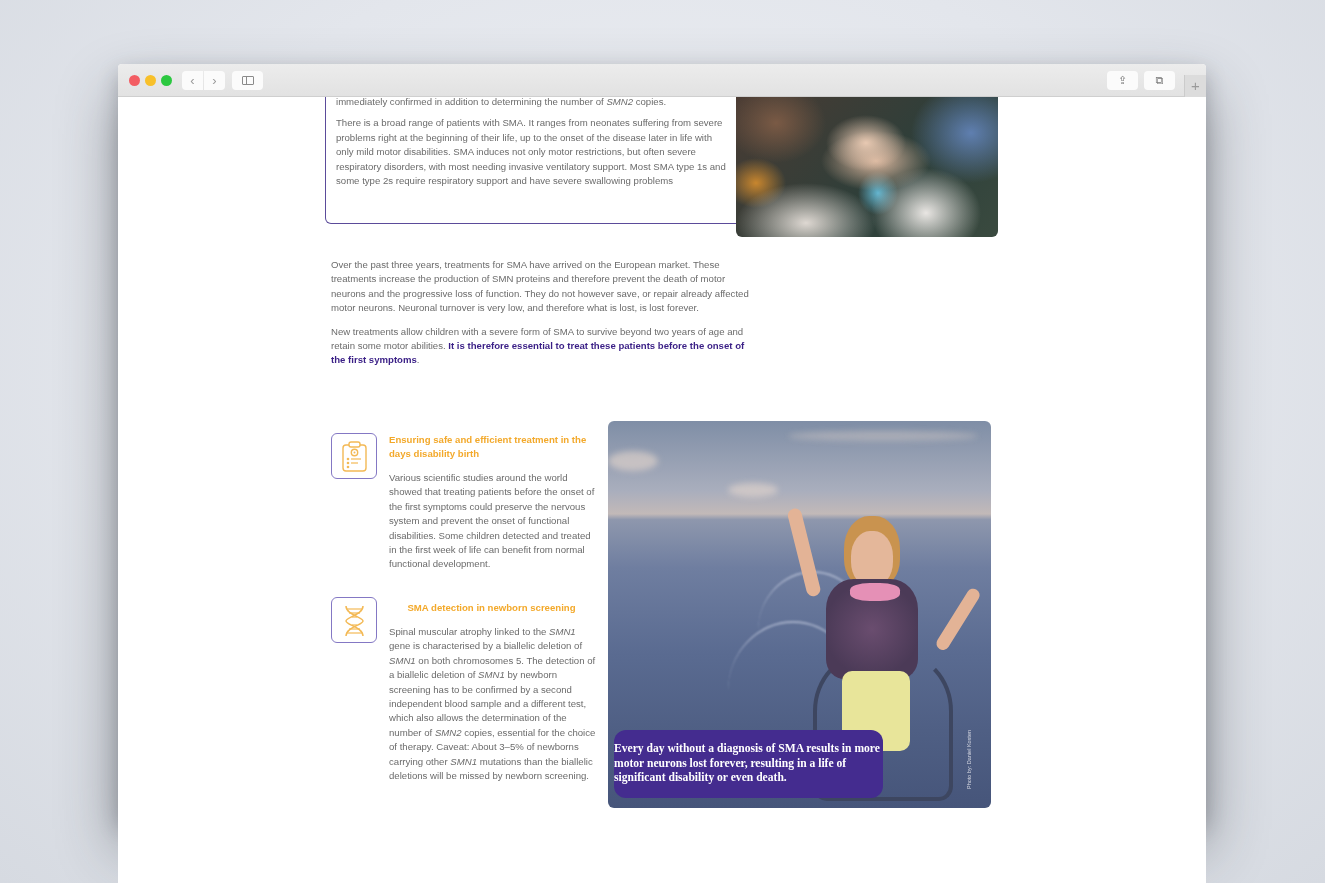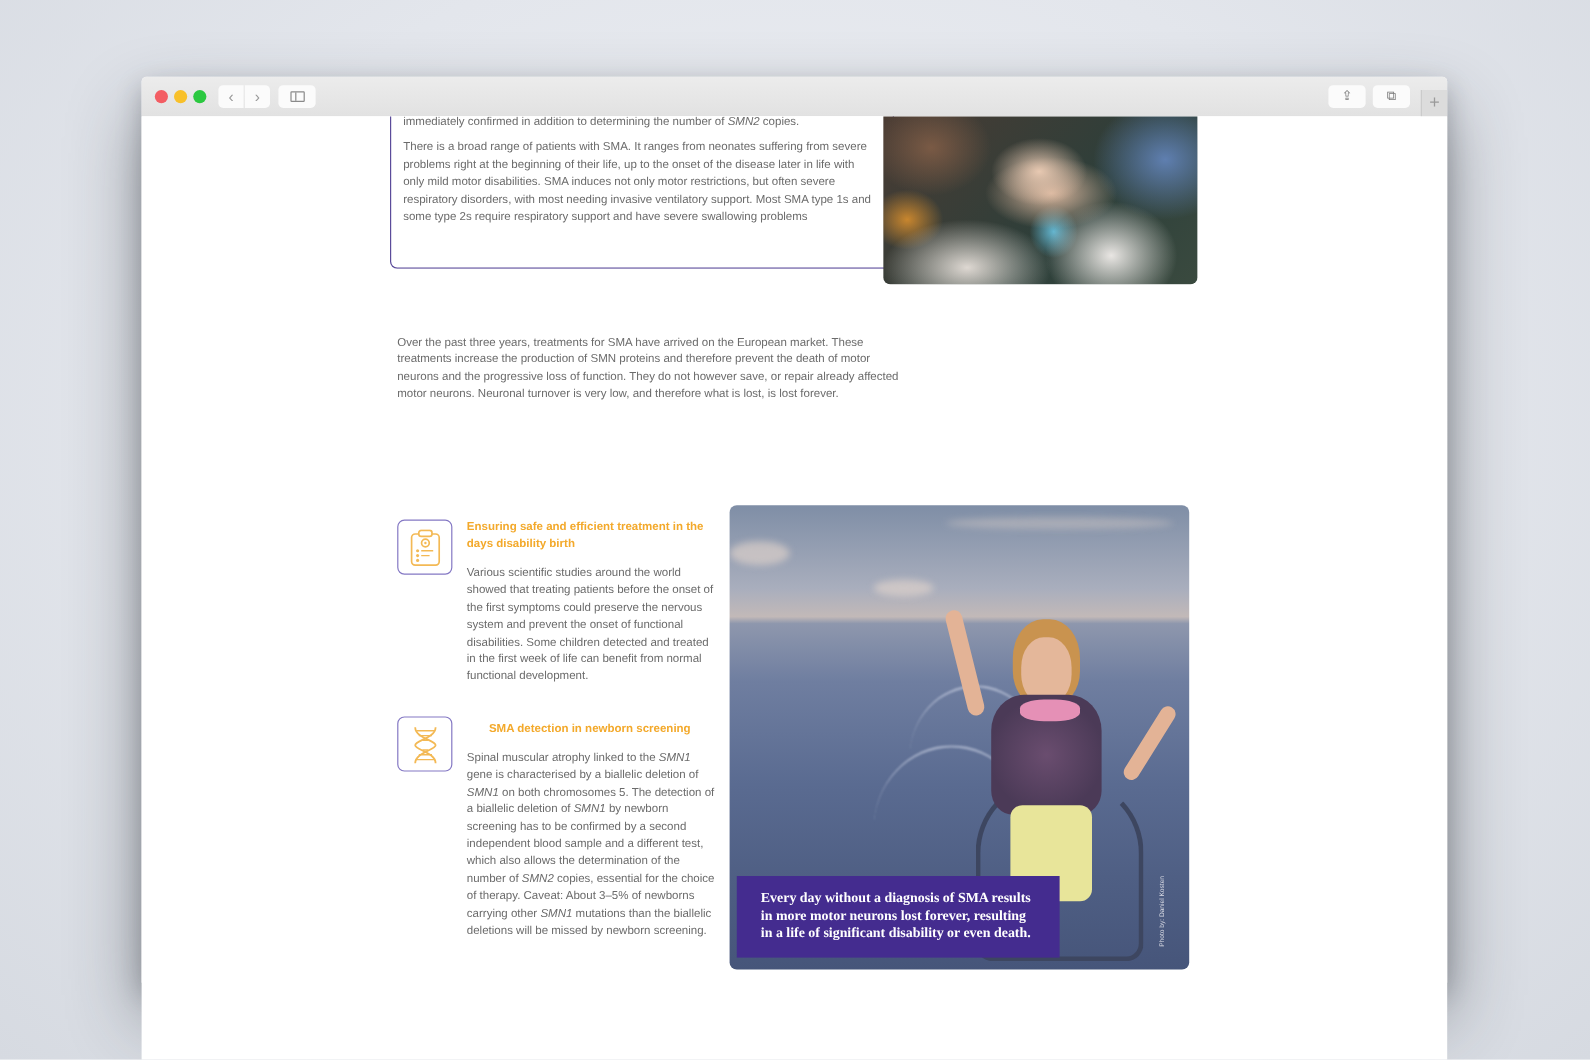--- a/index.html
+++ b/index.html
@@ -74,21 +74,21 @@
       radial-gradient(ellipse 55px 30px at 140px 68px, #d9b69d 0%, rgba(217,182,157,0) 100%),
       radial-gradient(ellipse 60px 50px at 235px 40px, #5f7fb0 0%, rgba(95,127,176,0) 100%),
       radial-gradient(ellipse 55px 45px at 190px 120px, #e9e6e3 0%, rgba(233,230,227,0) 100%),
       radial-gradient(ellipse 70px 40px at 70px 130px, #ded8d2 0%, rgba(222,216,210,0) 100%),
       radial-gradient(ellipse 30px 25px at 20px 90px, #c8862e 0%, rgba(200,134,46,0) 100%),
       radial-gradient(ellipse 50px 40px at 40px 30px, #7a5a45 0%, rgba(122,90,69,0) 100%),
       radial-gradient(ellipse 20px 22px at 142px 100px, #63b5cf 0%, rgba(99,181,207,0) 100%),
       linear-gradient(135deg, #4a3b33, #2d3f3a 60%, #3a4a3f);
   }
   .section2 { position: absolute; left: 213px; top: 161px; width: 420px; }
-  .section2 p { margin-bottom: 9px; margin-top: 21px; }
+  .section2 p { margin-bottom: 9px; }
   .emph { color: #3a1f86; font-weight: bold; }
   .feature { position: absolute; left: 213px; width: 270px; }
   .feature-icon {
     position: absolute; left: 0; top: 0; width: 46px; height: 46px; border: 1.2px solid #8478c4;
     border-radius: 6px; background: #fff;
   }
   .feature-icon svg { position: absolute; left: 9px; top: 7px; }
   .feature-title {
     position: absolute; left: 58px; top: 0; width: 205px; font-size: 9.6px; line-height: 14.4px;
     color: #f3a92b; font-weight: bold;
@@ -103,21 +103,21 @@
   .girl-hair { position: absolute; left: 236px; top: 95px; width: 56px; height: 72px; border-radius: 45% 45% 40% 40%; background: #c9934f; }
   .girl-face { position: absolute; left: 243px; top: 110px; width: 42px; height: 56px; border-radius: 45%; background: #e4b79a; }
   .girl-arm-l { position: absolute; left: 200px; top: 85px; width: 14px; height: 90px; background: #e3b396; border-radius: 7px; transform: rotate(-14deg); transform-origin: bottom; }
   .girl-arm-r { position: absolute; left: 325px; top: 158px; width: 13px; height: 70px; background: #e3b396; border-radius: 7px; transform: rotate(32deg); transform-origin: bottom; }
   .girl-dress { position: absolute; left: 218px; top: 158px; width: 92px; height: 100px; background: radial-gradient(circle, #6a4d6f 0%, #4b3a57 70%); border-radius: 30% 30% 20% 20%; }
   .girl-collar { position: absolute; left: 242px; top: 162px; width: 50px; height: 18px; background: #e590b6; border-radius: 40%; }
   .girl-legs { position: absolute; left: 234px; top: 250px; width: 68px; height: 80px; background: #e8e59a; border-radius: 10px; }
   .wheel { position: absolute; left: 205px; top: 230px; width: 140px; height: 150px; border: 4px solid #3d4660; border-radius: 40% 40% 10% 10%; border-top-color: transparent; }
   .quote-box {
     position: absolute; left: 6px; top: 309px; width: 269px; height: 68px; background: #442c8f;
-    border-radius: 0; padding: 12px 20px;
+    border-radius: 12px; padding: 12px 0;
     font-family: "Liberation Serif", serif; font-weight: bold; font-size: 11.6px; line-height: 14.6px; color: #ffffff;
   }
   .credit {
     position: absolute; left: 358px; top: 368px; font-size: 5.5px; color: #d9dbe4; white-space: nowrap;
     transform: rotate(-90deg); transform-origin: left top;
   }
   i { font-style: italic; }
 </style>
 </head>
 <body>
@@ -140,20 +140,21 @@
   <div class="viewport">
 
     <div class="card1 body-text">
       <p><span>immediately confirmed in addition to determining the number of </span><i>SMN2</i><span> copies.</span></p>
       <p>There is a broad range of patients with SMA. It ranges from neonates suffering from severe problems right at the beginning of their life, up to the onset of the disease later in life with only mild motor disabilities. SMA induces not only motor restrictions, but often severe respiratory disorders, with most needing invasive ventilatory support. Most SMA type 1s and some type 2s require respiratory support and have severe swallowing problems</p>
     </div>
     <div class="img-hands"></div>
 
     <div class="section2 body-text">
       <p>Over the past three years, treatments for SMA have arrived on the European market. These treatments increase the production of SMN proteins and therefore prevent the death of motor neurons and the progressive loss of function. They do not however save, or repair already affected motor neurons. Neuronal turnover is very low, and therefore what is lost, is lost forever.</p>
+      <p><span>New treatments allow children with a severe form of SMA to survive beyond two years of age and retain some motor abilities. </span><span class="emph">It is therefore essential to treat these patients before the onset of the first symptoms</span><span>.</span></p>
     </div>
 
     <div class="feature" style="top:336px;">
       <div class="feature-icon">
         <svg width="27" height="32" viewBox="0 0 27 32">
           <rect x="2" y="4" width="23" height="26" rx="3" fill="none" stroke="#f3b955" stroke-width="1.4"></rect>
           <rect x="8" y="1" width="11" height="5" rx="2" fill="#fff" stroke="#f3b955" stroke-width="1.4"></rect>
           <circle cx="13.5" cy="11.5" r="3.2" fill="none" stroke="#f3b955" stroke-width="1.4"></circle>
           <circle cx="13.5" cy="11.5" r="1" fill="#f3b955"></circle>
           <circle cx="7" cy="18" r="1.3" fill="#f3b955"></circle>

